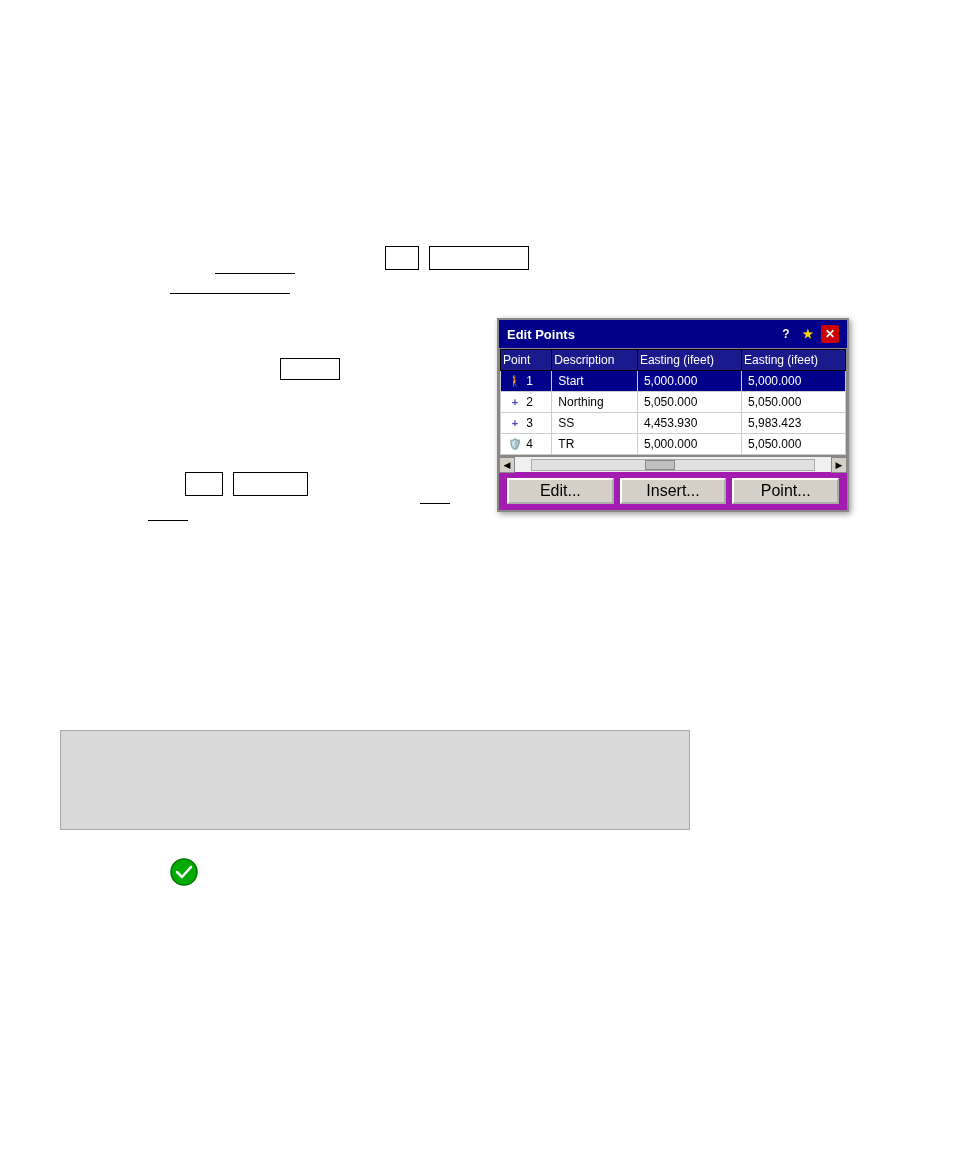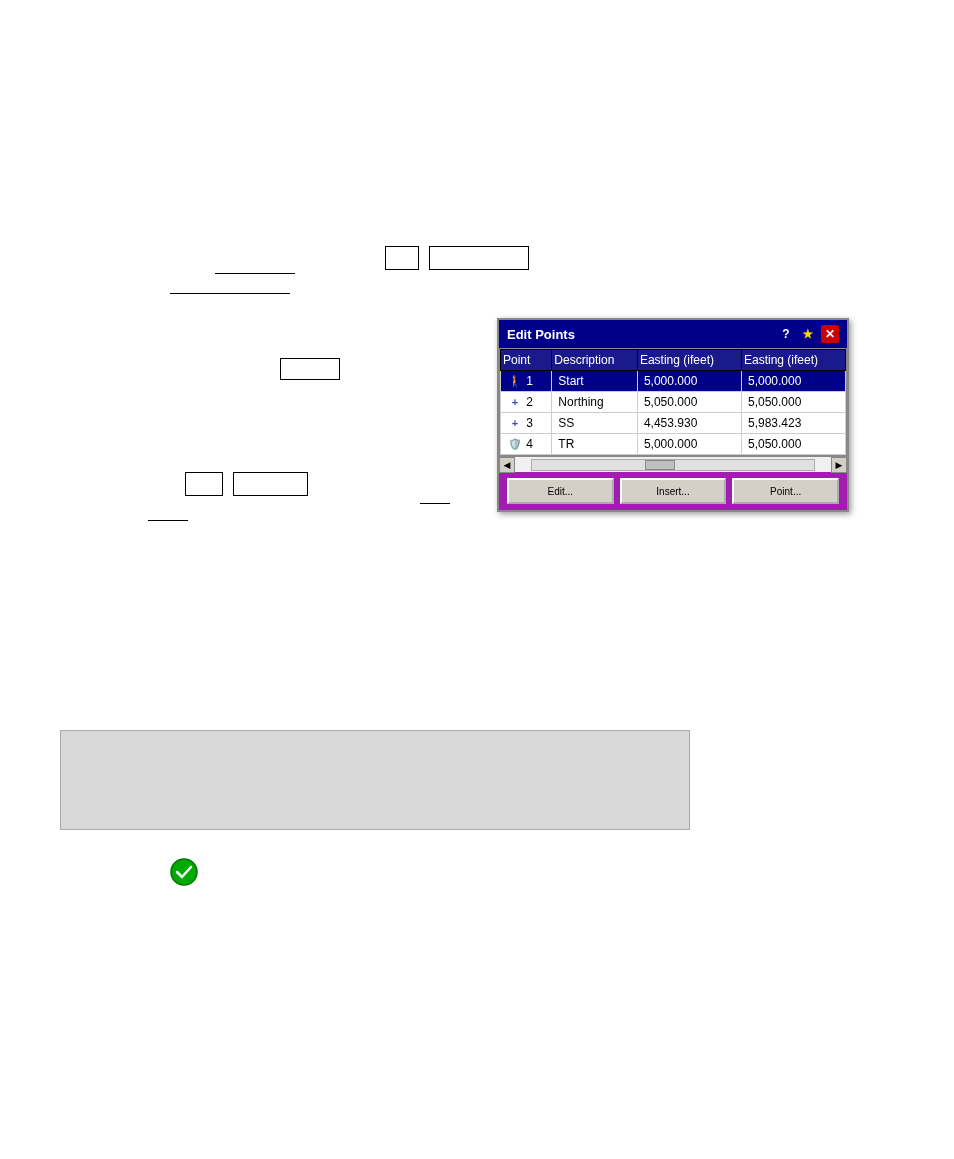--- a/index.html
+++ b/index.html
@@ -186,21 +186,21 @@
     .btn-row {
       display: flex;
       gap: 6px;
     }
 
     .dialog-btn {
       flex: 1;
       height: 26px;
       background: #d4d0c8;
       border: 2px outset #fff;
-      font-size: 10px;
+      font-size: 16px;
       cursor: pointer;
       display: flex;
       align-items: center;
       justify-content: center;
       font-family: Arial, sans-serif;
     }
 
     .dialog-btn:disabled,
     .dialog-btn.disabled {
       color: #888;

